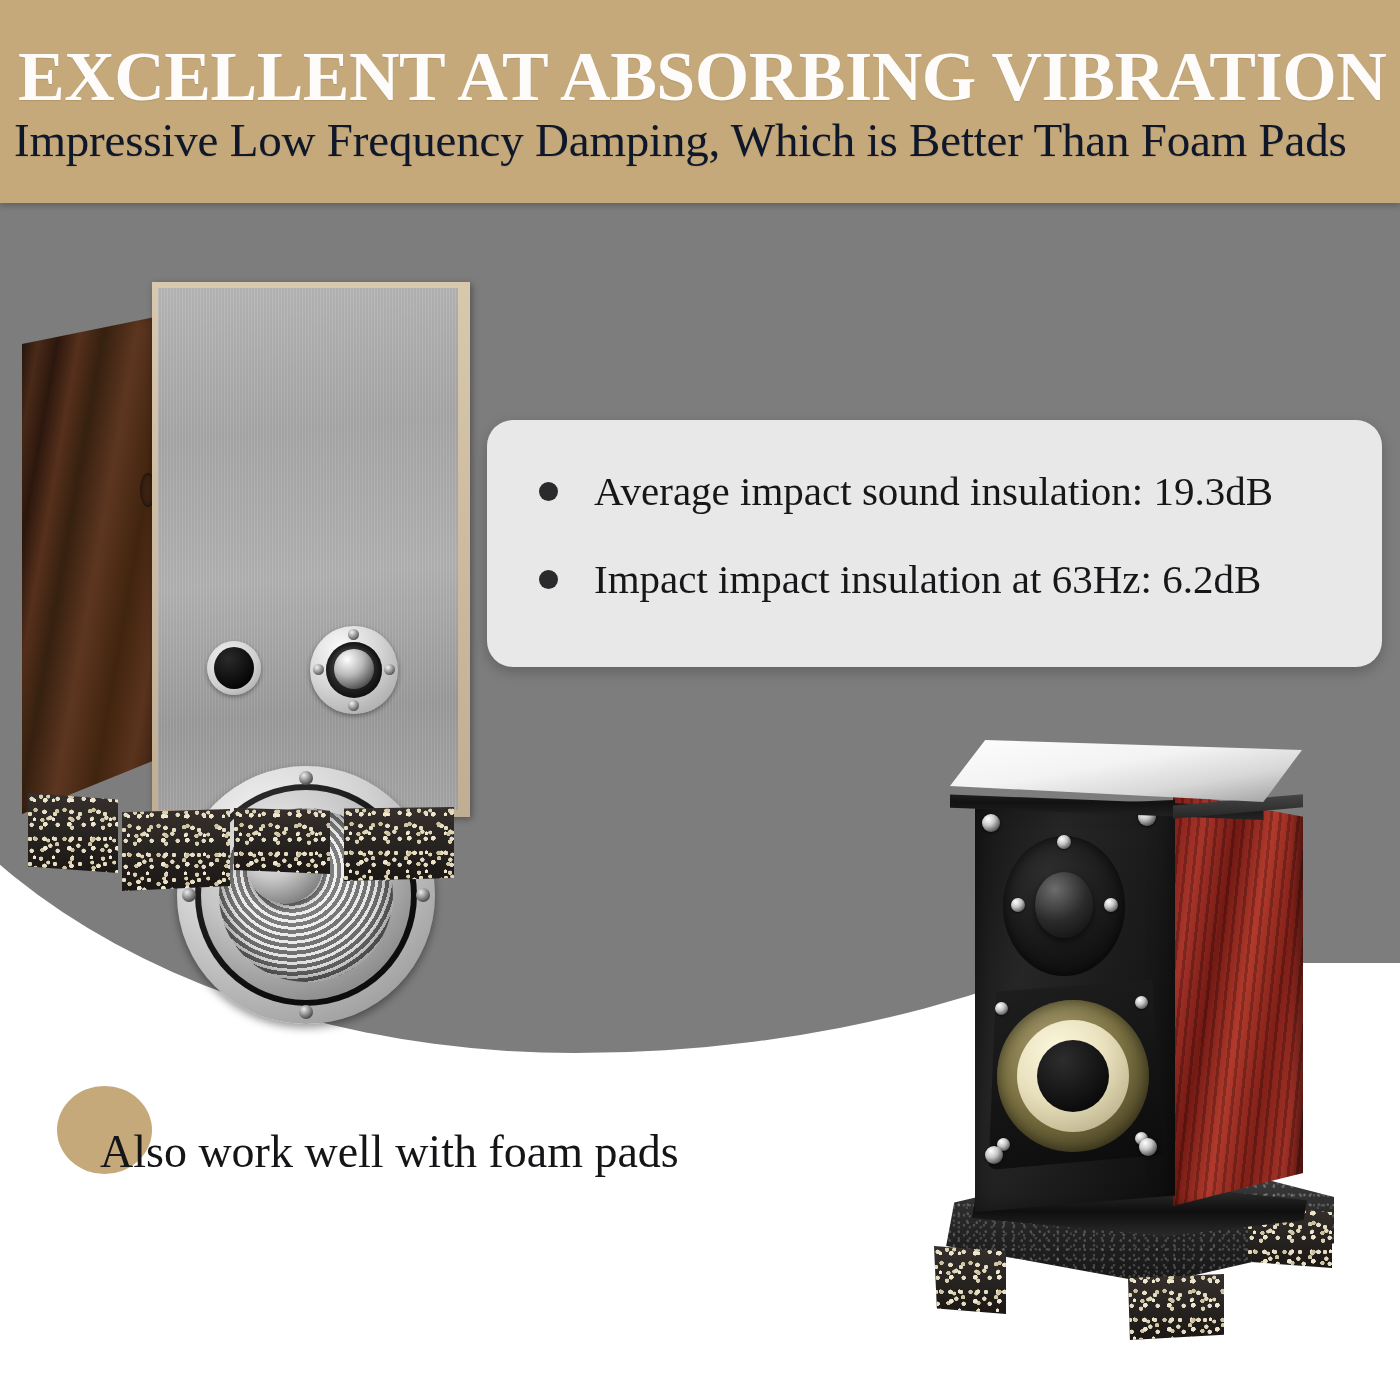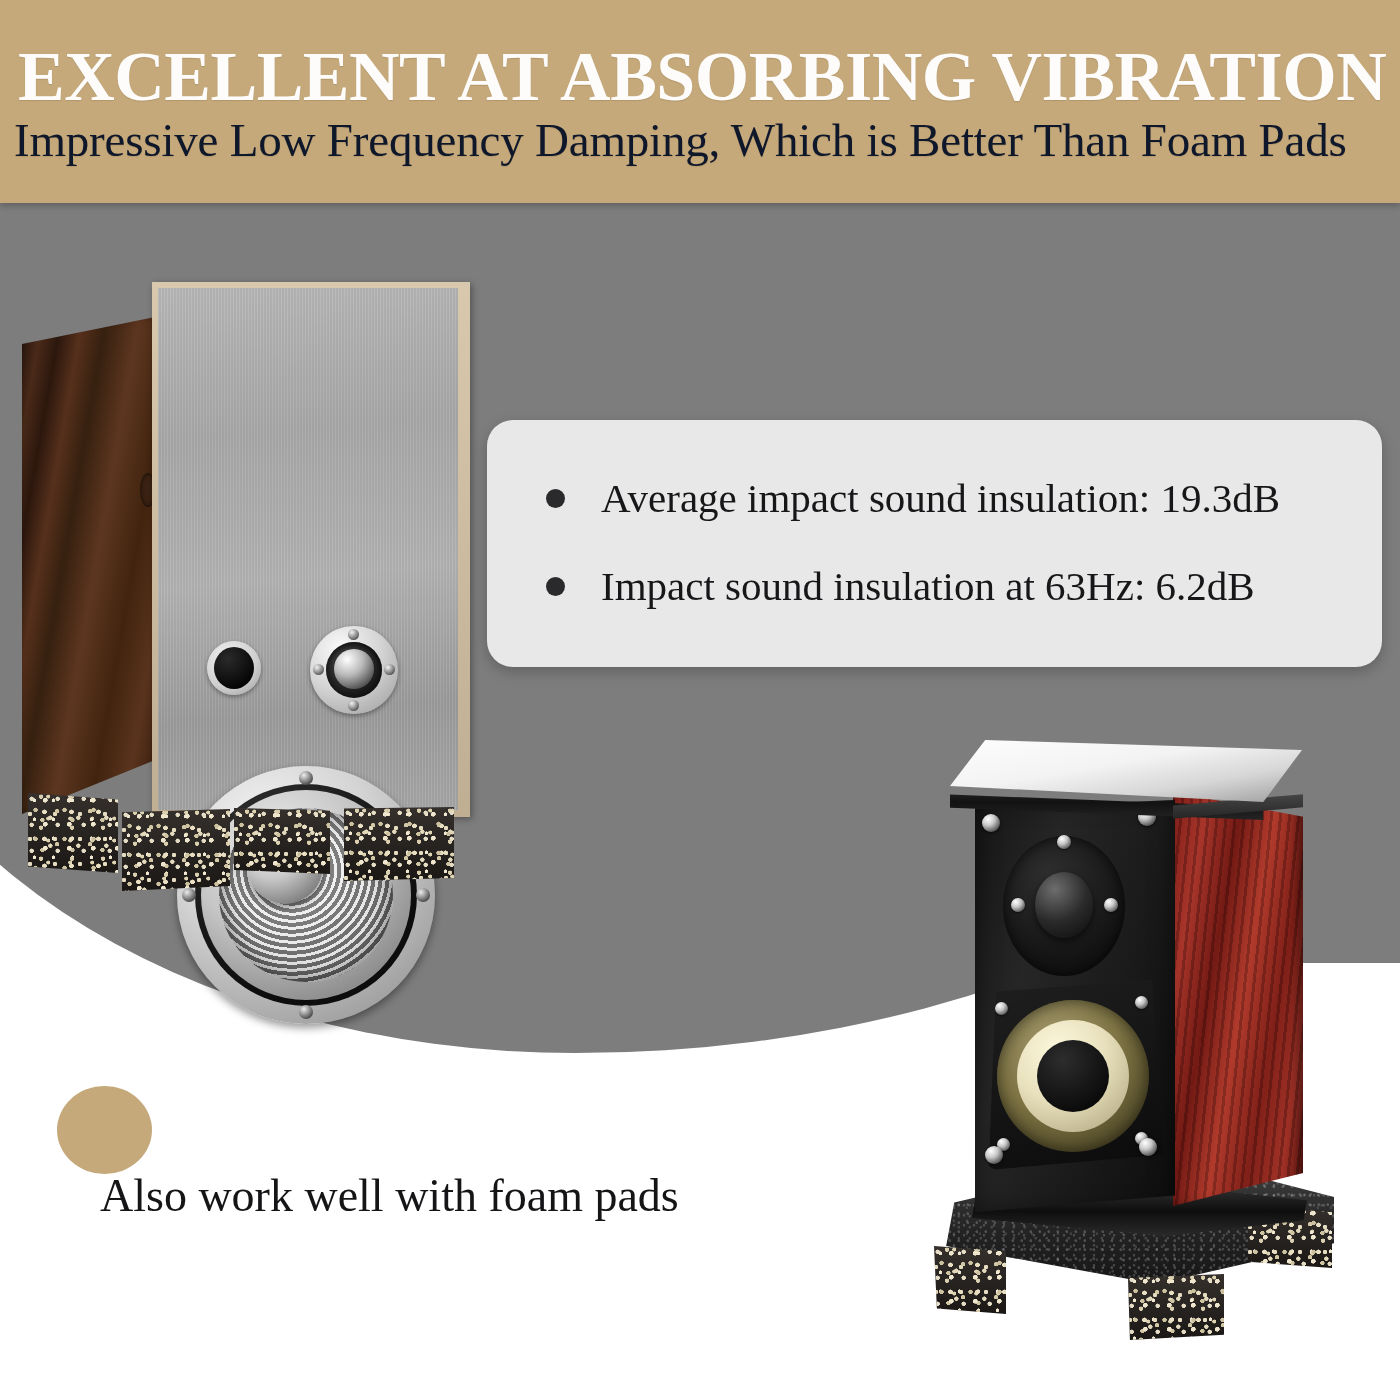--- a/index.html
+++ b/index.html
@@ -52,21 +52,21 @@
     background:#7d7d7d;
   }
 
   
   .callout{
     position:absolute;left:487px;top:420px;width:895px;height:247px;
     background:#e8e8e8;border-radius:26px;
     box-shadow:0 5px 14px rgba(0,0,0,.22);
     z-index:20;
   }
-  .callout ul{list-style:none;margin:11px;padding:44px 2px 0 48px;}
+  .callout ul{list-style:none;margin:4px;padding:44px 2px 0 48px;}
   .callout li{
     position:relative;
     color:#17171a;
     font-family:"Liberation Serif",serif;
     font-size:41px;
     line-height:46px;
     margin-bottom:42px;
     padding-left:55px;
     white-space:nowrap;
   }
@@ -74,21 +74,21 @@
     position:absolute;left:0;top:14px;width:19px;height:19px;
     border-radius:50%;background:#2a2a2c;
   }
 
   
   .caption-circle{
     position:absolute;left:57px;top:1086px;width:95px;height:88px;
     border-radius:50%;background:#c5a97b;z-index:10;
   }
   .caption-text{
-    position:absolute;left:100px;top:1168px;
+    position:absolute;left:100px;top:1124px;
     color:#151517;
     font-family:"Liberation Serif",serif;
     font-size:46px;line-height:56px;white-space:nowrap;z-index:12;
   }
 
   
   .spk1{position:absolute;left:22px;top:281px;width:448px;height:562px;z-index:15;}
   .spk1 .side{
     position:absolute;left:0;top:33px;width:148px;height:500px;
     background:linear-gradient(100deg,#1d100a 0%,#4a2a19 9%,#2c170d 17%,#56301c 26%,#36200f 36%,#5d3620 50%,#41240f 66%,#5a331d 80%,#3a2010 92%,#22130a 100%);
@@ -354,21 +354,21 @@
   </div>
 
   <div class="callout">
     <ul>
       <li>
         <span class="dot"></span>
         <span>Average impact sound insulation: 19.3dB</span>
       </li>
       <li>
         <span class="dot"></span>
-        <span>Impact sound insulation at 63Hz: 6.2dB</span>
+        <span>Impact impact insulation at 63Hz: 6.2dB</span>
       </li>
     </ul>
   </div>
 
   <div class="spk2">
     <div class="slab foam"></div>
     <div class="foot f1 foam"></div>
     <div class="foot f2 foam"></div>
     <div class="foot f3 foam"></div>
 

